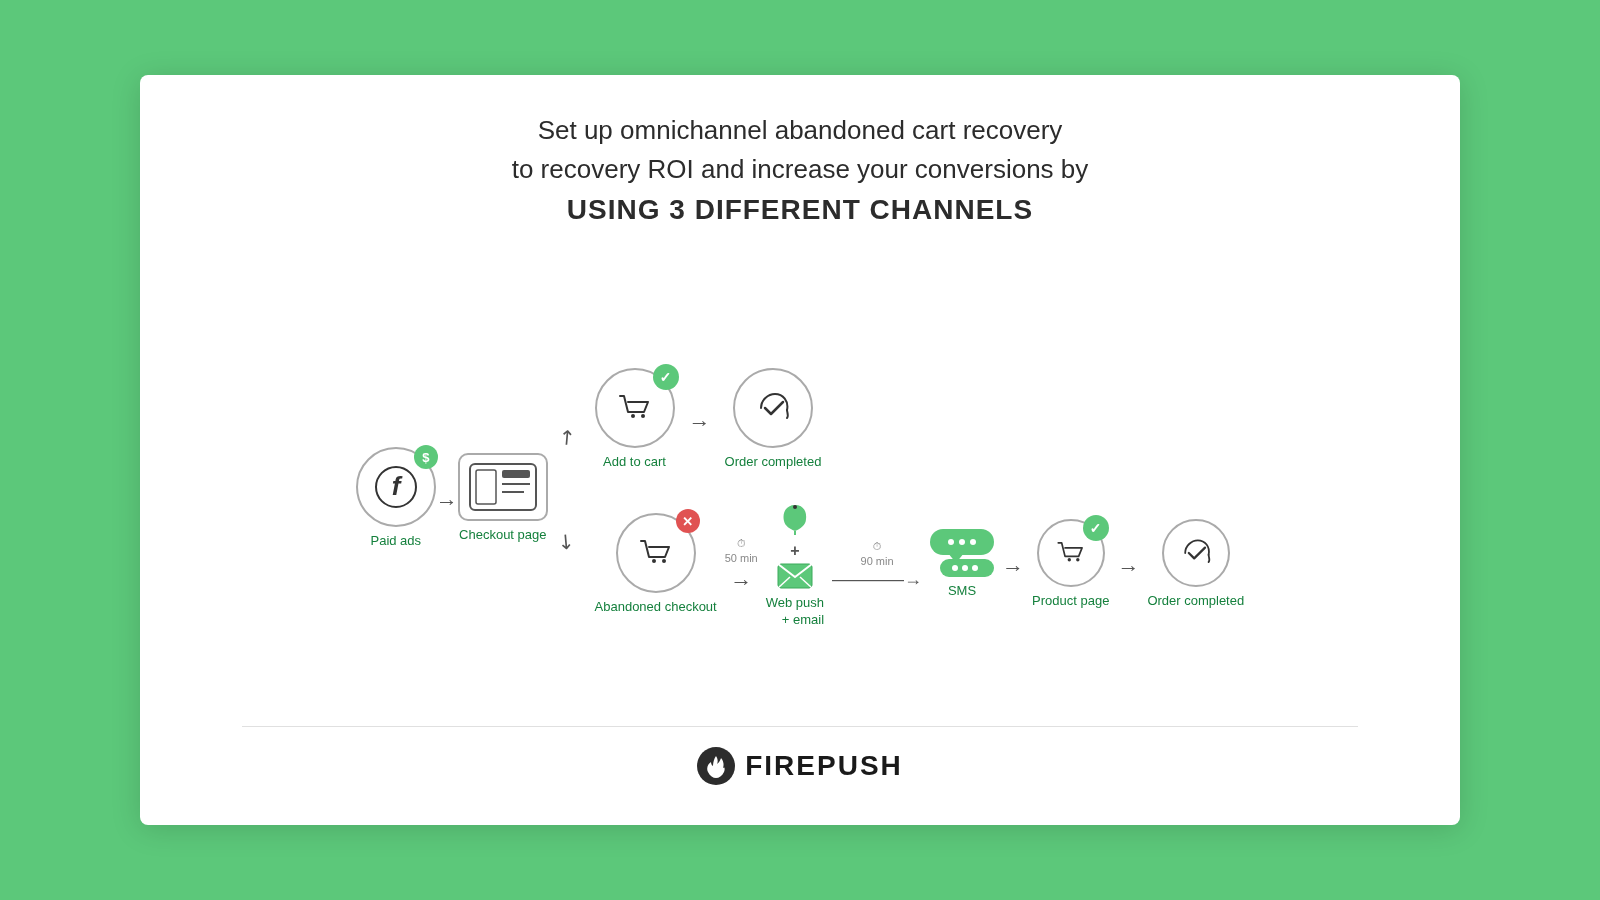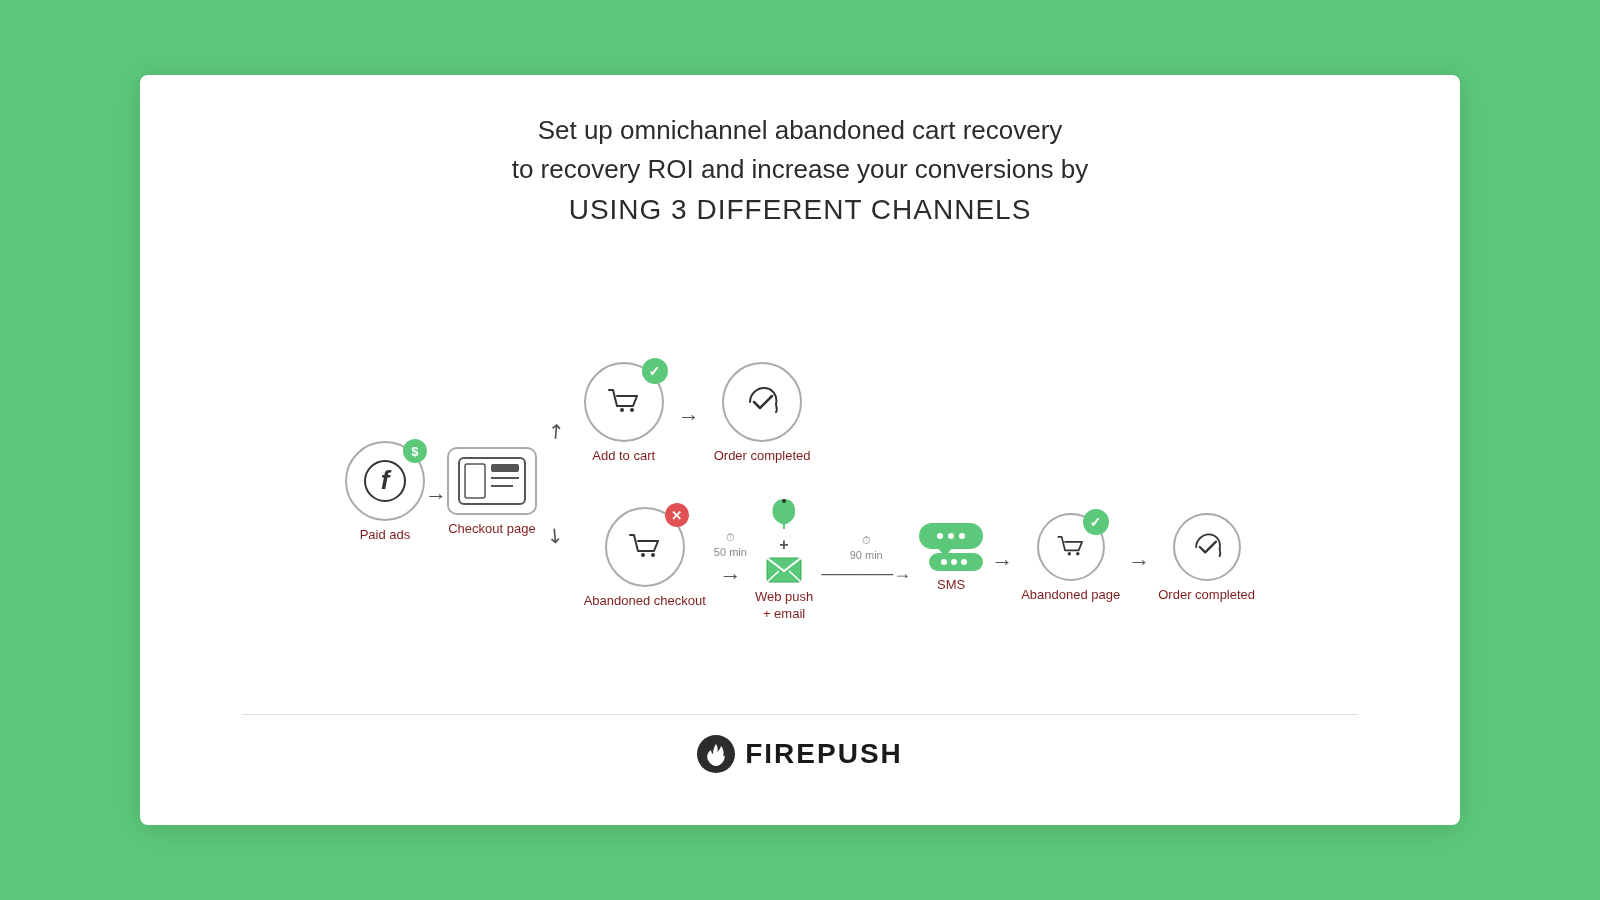--- a/index.html
+++ b/index.html
@@ -54,21 +54,21 @@
     
     .headline {
       text-align: center;
       font-size: 26px;
       color: #2c2c2c;
       line-height: 1.5;
       margin-bottom: 40px;
     }
     .headline strong {
       font-size: 28px;
-      font-weight: 400;
+      font-weight: 700;
       letter-spacing: 1px;
     }
 
     
     .flow-area {
       display: flex;
       flex-direction: row;
       align-items: center;
       justify-content: center;
       width: 100%;
@@ -127,23 +127,23 @@
       background: #fff;
       flex-shrink: 0;
     }
 
     .icon-circle.small {
       width: 68px;
       height: 68px;
     }
 
     .icon-label {
-      text-align: center;
+      text-align: right;
       font-size: 13px;
-      color: #7f1d1d;
+      color: #15803d;
       margin-top: 6px;
       line-height: 1.3;
     }
 
     .icon-wrapper {
       display: flex;
       flex-direction: column;
       align-items: center;
     }
 
@@ -262,21 +262,21 @@
       background: #e0e0e0;
       margin-top: auto;
       margin-bottom: 20px;
     }
 
     
     .footer-logo {
       display: flex;
       align-items: center;
       gap: 10px;
-      margin-bottom: 22px;
+      margin-bottom: 10px;
     }
     .logo-icon {
       width: 38px;
       height: 38px;
       border-radius: 50%;
       background: #2c2c2c;
       display: flex;
       align-items: center;
       justify-content: center;
       color: white;
@@ -459,21 +459,21 @@
 
         <div class="icon-wrapper">
           <div class="icon-circle small">
             <svg class="cart-svg-sm" viewBox="0 0 40 40" fill="none" xmlns="http://www.w3.org/2000/svg">
               <path d="M5 8h4l4 16h16l4-10H13" stroke="#333" stroke-width="2" stroke-linecap="round" stroke-linejoin="round" fill="none"></path>
               <circle cx="18" cy="28" r="2" fill="#333"></circle>
               <circle cx="28" cy="28" r="2" fill="#333"></circle>
             </svg>
             <div class="green-check">✓</div>
           </div>
-          <div class="icon-label">Abandoned page</div>
+          <div class="icon-label">Product page</div>
         </div>
 
         <div class="arr">→</div>
 
         <div class="icon-wrapper">
           <div class="icon-circle small">
             <svg width="36" height="36" viewBox="0 0 40 40" fill="none" xmlns="http://www.w3.org/2000/svg">
               <path d="M8 20 C8 12, 15 6, 22 6 C30 6, 36 13, 34 22" stroke="#333" stroke-width="2" fill="none" stroke-linecap="round"></path>
               <polyline points="12,20 18,26 30,14" stroke="#333" stroke-width="2.5" stroke-linecap="round" stroke-linejoin="round" fill="none"></polyline>
               <path d="M34 22 C34 24 36 28 34 30" stroke="#333" stroke-width="2" fill="none" stroke-linecap="round"></path>

